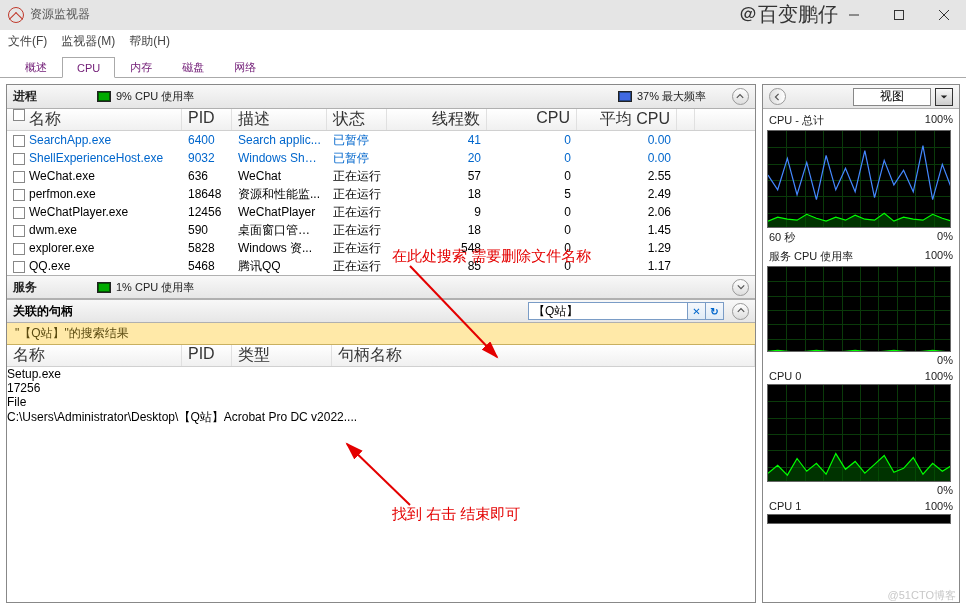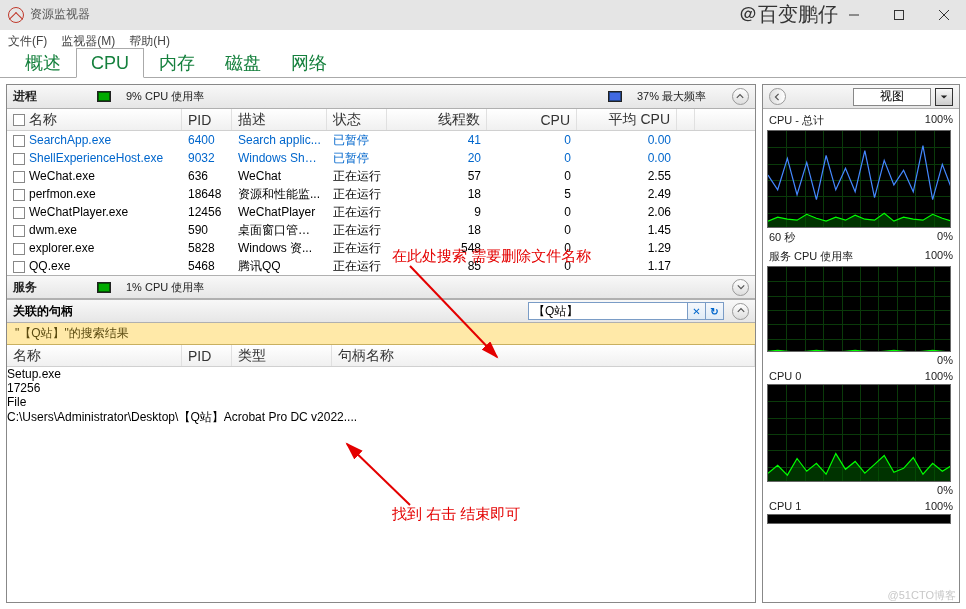--- a/index.html
+++ b/index.html
@@ -7,37 +7,37 @@
     .titlebar { height: 30px; background: #e5e5e5; display: flex; align-items: center; padding: 0 8px; border-bottom: 1px solid #e5e5e5; }
     .titlebar .appicon { width: 16px; height: 16px; border: 1.5px solid #c0392b; border-radius: 50%; position: relative; display: flex; align-items: center; justify-content: center; }
     .titlebar .appicon::after { content: ""; position: absolute; width: 9px; height: 9px; border-left: 1.5px solid #c0392b; border-top: 1.5px solid #c0392b; transform: rotate(45deg); top: 6px; left: 2px; }
     .titlebar .title { margin-left: 6px; color: #555; font-size: 12px; }
     .titlebar .watermark { margin-left: auto; font-family: KaiTi, serif; font-size: 20px; color: #333; margin-right: 120px; }
     .winbtns { display: flex; gap: 0; position: absolute; right: 0; top: 0; }
     .winbtn { width: 45px; height: 30px; display: flex; align-items: center; justify-content: center; }
     .winbtn svg { width: 10px; height: 10px; }
     .menubar { height: 22px; display: flex; align-items: center; padding: 0 8px; font-size: 12px; color: #444; gap: 14px; background: #fff; }
     .tabbar { height: 26px; display: flex; align-items: flex-end; padding-left: 10px; border-bottom: 1px solid #aaa; }
-    .tab { padding: 4px 14px 3px; border: 1px solid transparent; border-bottom: none; cursor: pointer; color: #15803d; font-size: 18px; position: relative; bottom: -1px; }
+    .tab { padding: 4px 14px 3px; border: 1px solid transparent; border-bottom: none; cursor: pointer; color: #701a75; font-size: 11px; position: relative; bottom: -1px; }
     .tab.active { border-color: #aaa; background: #fff; border-top: 1px solid #aaa; border-bottom: 1px solid #fff; }
     .workarea { display: flex; padding: 6px; gap: 6px; height: calc(100% - 30px - 22px - 26px); }
     .leftcol { flex: 1; display: flex; flex-direction: column; gap: 0; border: 1px solid #888; }
     .rightcol { width: 198px; display: flex; flex-direction: column; border: 1px solid #888; }
     .section-hdr { height: 24px; background: linear-gradient(#f8f8f8,#e6e6e6); border-bottom: 1px solid #b0b0b0; display: flex; align-items: center; padding: 0 6px; font-size: 12px; color: #222; }
     .section-hdr.top { border-top: none; }
     .section-hdr .lbl { font-weight: bold; }
-    .stat-block { display: flex; align-items: center; gap: 15px; margin-left: auto; margin-right: 26px; font-size: 11px; }
+    .stat-block { display: flex; align-items: center; gap: 5px; margin-left: auto; margin-right: 26px; font-size: 11px; }
     .stat-block.mid { margin-left: 60px; margin-right: auto; }
     .stat-ind { width: 14px; height: 11px; background: #0a0; border: 1px solid #222; box-shadow: inset 0 0 0 1px #050; }
     .stat-ind.blue { background: #4169e1; box-shadow: inset 0 0 0 1px #224488; }
     .collapse-btn { width: 17px; height: 17px; border: 1px solid #999; border-radius: 50%; background: linear-gradient(#fff,#ddd); display: flex; align-items: center; justify-content: center; cursor: pointer; }
     .collapse-btn svg { width: 8px; height: 8px; }
     .proc-table { background: #fff; flex-shrink: 0;}
     .thead { display: flex; height: 22px; border-bottom: 1px solid #d0d0d0; background: linear-gradient(#fff,#f0f0f0); align-items: center; }
-    .thead .th { padding: 0 6px; font-size: 14px; color: #333; border-right: 1px solid #e0e0e0; height: 100%; display: flex; align-items: center; }
+    .thead .th { padding: 0 6px; font-size: 16px; color: #333; border-right: 1px solid #e0e0e0; height: 100%; display: flex; }
     .thead .th.r { justify-content: flex-end; }
     .tbody .tr { display: flex; height: 18px; align-items: center; font-size: 12px; }
     .tbody .tr .td { padding: 0 6px; overflow: hidden; white-space: nowrap; text-overflow: ellipsis; }
     .tbody .tr .td.r { text-align: right; }
     .chk { width: 12px; height: 12px; border: 1px solid #888; background: #fff; display: inline-block; margin-right: 4px; vertical-align: middle; }
     .c-name { width: 175px; }
     .c-pid { width: 50px; text-align: left; }
     .c-desc { width: 95px; }
     .c-stat { width: 60px; }
     .c-thr { width: 100px; text-align: right; }

